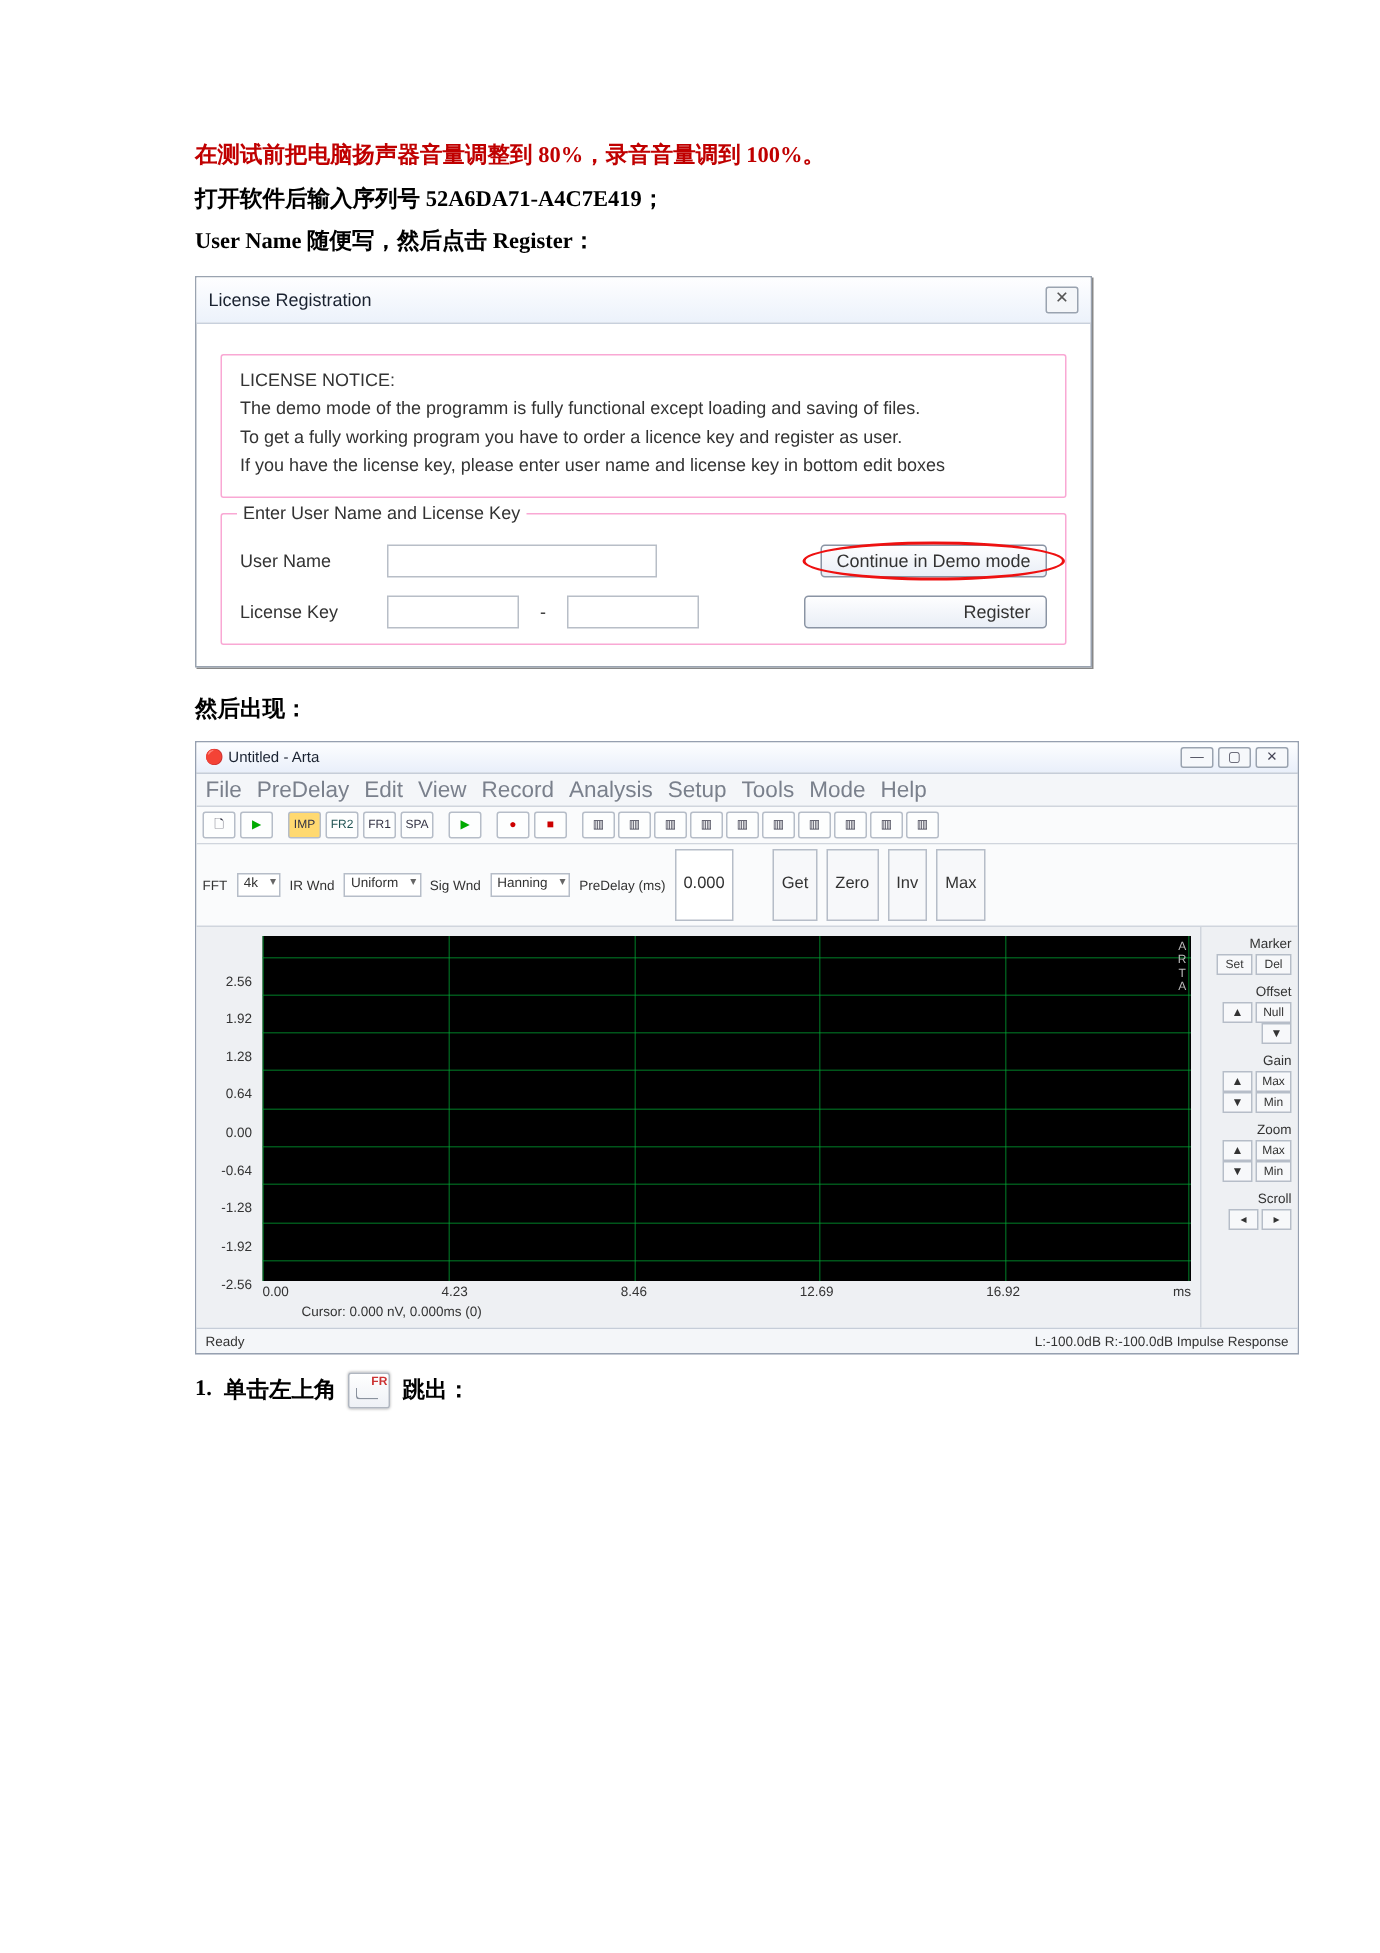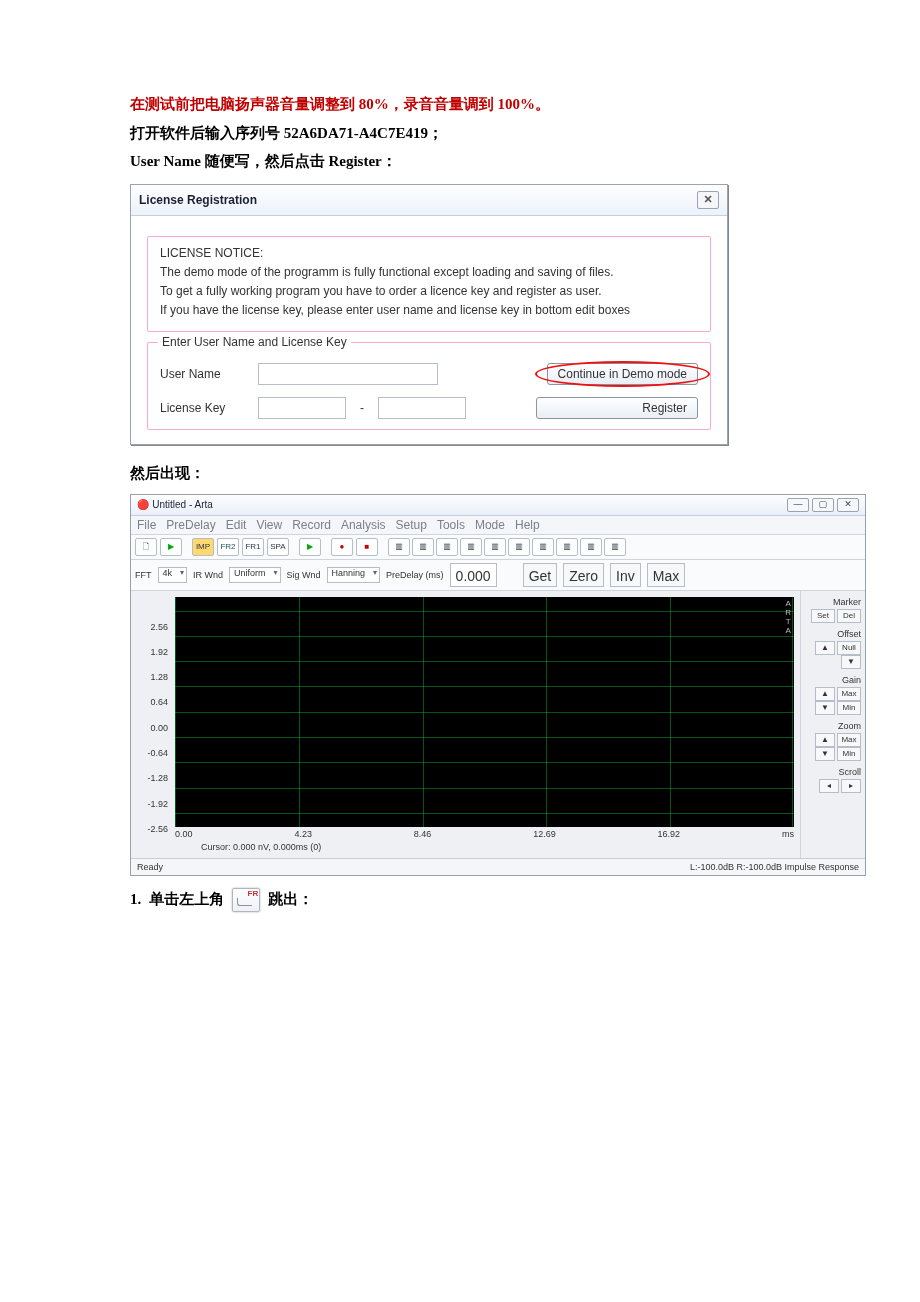--- a/index.html
+++ b/index.html
@@ -32,21 +32,20 @@
     color: #333;
   }
   .dlg1 .titlebar {
     background: linear-gradient(#fefeff,#ecf2fb);
     border-bottom: 1px solid #c8d0dc;
     padding: 6px 8px;
     display: flex;
     justify-content: space-between;
     align-items: center;
     color: #1a2230;
-    font-weight: bold;
   }
   .dlg1 .xbtn {
     width: 20px; height: 16px;
     border:1px solid #9aa3b0; border-radius:2px;
     text-align:center; font-size:11px; line-height:14px;
     background:#f4f6f9; color:#555;
   }
   .dlg1 .body { padding: 10px 16px 14px 16px; }
   .fieldset {
     border:1px solid #f9a8d4; border-radius:2px;
@@ -97,21 +96,21 @@
   }
   .winbtns { display:flex; gap:3px; }
   .winbtn {
     width:20px; height:12px; border:1px solid #9aa3b0;
     background:#f6f8fb; border-radius:2px; font-size:9px;
     text-align:center; line-height:11px; color:#445;
   }
   .menubar {
     background:#f4f6f9; border-bottom:1px solid #d0d5dd;
     padding:2px 6px; display:flex; gap:10px; color:#7a808c;
-    font-size:12px;
+    font-size:15px;
     align-items:center;
   }
   .toolbar {
     background:#fafbfc; border-bottom:1px solid #d0d5dd;
     padding:3px 4px; display:flex; gap:3px; align-items:center;
     flex-wrap:nowrap;
   }
   .tbtn {
     border:1px solid #b6bdc8; border-radius:2px;
     background:#fdfefe; height:16px; min-width:16px;
@@ -130,21 +129,21 @@
   }
   .sel {
     border:1px solid #b6bdc8; background:#fff; height:14px;
     padding:0 14px 0 4px; font-size:9px; position:relative;
   }
   .sel::after{
     content:"▾"; position:absolute; right:2px; top:0; color:#666; font-size:8px;
   }
   .smbtn {
     border:1px solid #b6bdc8; background:#f7f8fa; height:14px;
-    padding:4px 5px; font-size:14px;
+    padding:16px 5px; font-size:11px;
   }
 
   .plotwrap { display:flex; background:#eef0f3; }
   .plotarea {
     flex:1; padding:6px 6px 2px 10px; background:#eef0f3;
   }
   .plot-title { font-size:9px; color:#333; margin:2px 0 4px 40px; display:flex; justify-content:space-between;}
   .plot {
     position:relative;
     height:230px;

